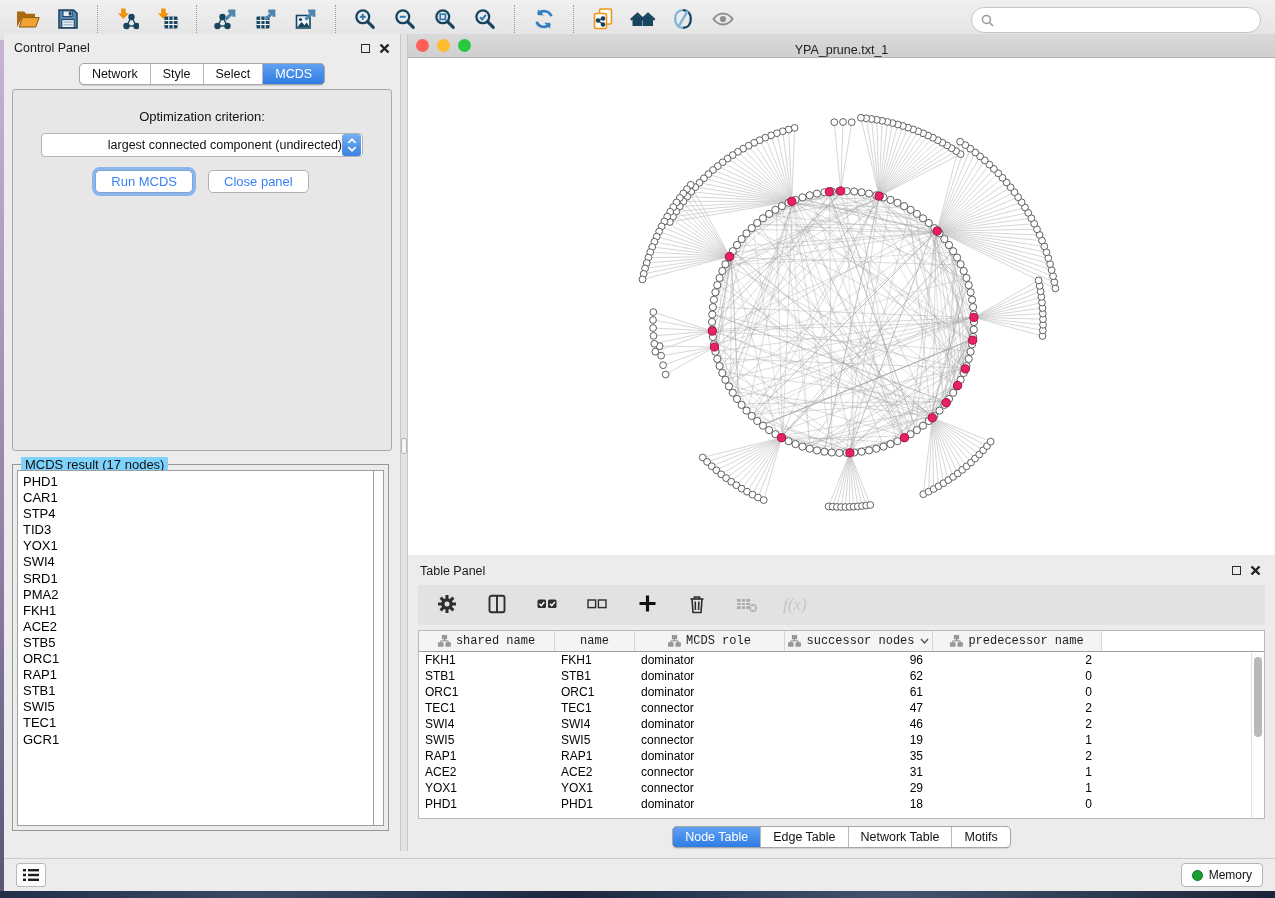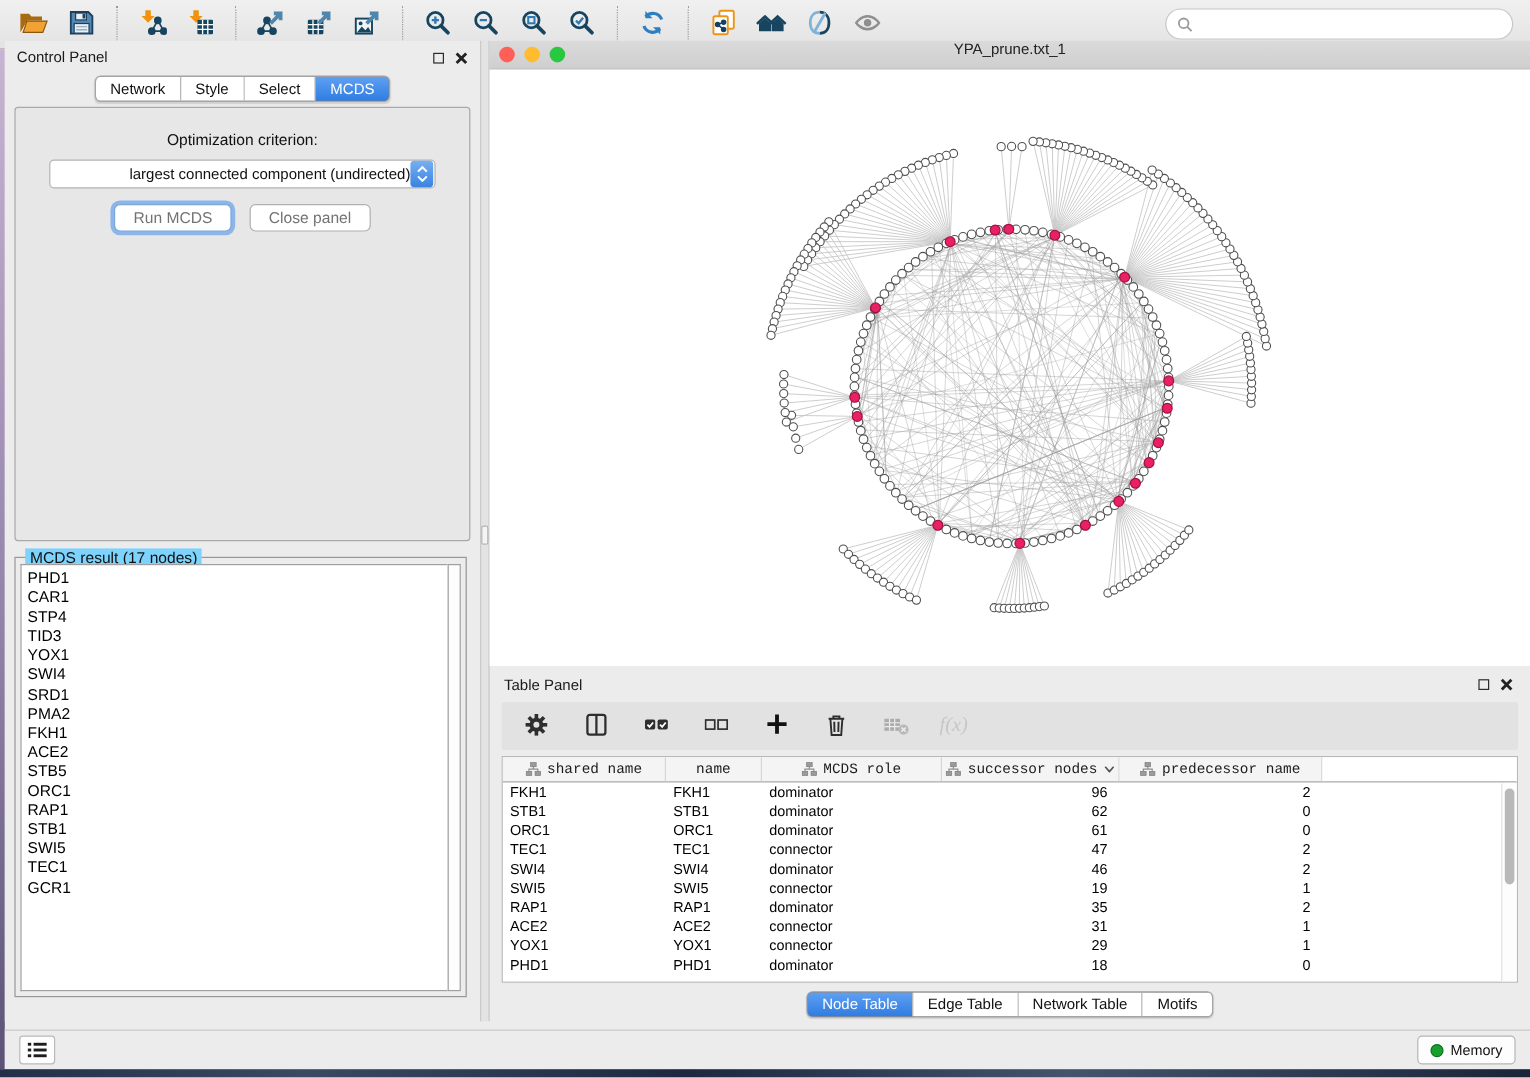--- a/index.html
+++ b/index.html
@@ -29,37 +29,37 @@
   .main { position:absolute; left:4px; top:34px; width:1271px; height:817px; display:flex; }
 
   
   .control-panel { width:396px; height:100%; background:#ececec; display:flex; flex-direction:column; }
   .cp-header { height:24px; display:flex; align-items:center; padding:4px 10px 0 10px;
     font-size:12.5px; color:#1a1a1a; }
   .win-icons { margin-left:auto; display:flex; align-items:center; gap:9px; }
   .float-ic { width:9px; height:9px; border:1.6px solid #2b2b2b; display:inline-block; }
   .x-ic { display:inline-block; }
   .seg { display:inline-flex; border:1px solid #a6a6a6; border-radius:5px; overflow:hidden;
-    background:#737373; box-shadow:0 1px 1px rgba(0,0,0,.12); }
+    background:#c2410c; box-shadow:0 1px 1px rgba(0,0,0,.12); }
   .seg button { border:none; background:#fff; font-size:12.5px; padding:3px 12px; cursor:pointer;
     border-right:1px solid #b9b9b9; color:#111; }
   .seg button:last-child { border-right:none; }
   .seg button.active { background:linear-gradient(#5fa0f2,#2f7ce2); color:#fff; }
   .cp-tabs-row { text-align:center; margin-top:5px; height:23px; }
   .cp-content { margin:3px 8px 0 8px; height:362px; background:#e7e7e7;
     border:1px solid #a9a9a9; border-radius:3px; }
   .opt-label { text-align:center; margin-top:19px; font-size:13px; color:#111; }
   .combo { width:322px; height:24px; margin:9px auto 0 auto; background:#fff;
     border:1px solid #b3b3b3; border-radius:4px; display:flex; align-items:center;
     font-size:12.5px; color:#111; padding-left:8px; cursor:default;text-align:right; }
   .combo .val { flex:1; white-space:nowrap; overflow:hidden; }
   .stepper { width:19px; height:22px; border-radius:3px; margin-right:1px;
     background:linear-gradient(#74b0f3,#3a83e0); display:flex; align-items:center; justify-content:center; }
   .btn-row { display:flex; justify-content:center; gap:15px; margin-top:13px; }
-  .mac-btn { height:23px; padding:0 15px; font-size:13px; color:#737373; background:#fff;
+  .mac-btn { height:23px; padding:0 15px; font-size:13px; color:#3b82f6; background:#fff;
     border:1px solid #b0b0b0; border-radius:5px; cursor:pointer; }
   .mac-btn.focus { box-shadow:0 0 0 3px rgba(110,165,235,.75); border-color:#7aa8d8; }
 
   .groupbox { flex:1; margin:13px 11px 20px 8px; border:1px solid #979797; position:relative; background:#ececec; }
   .legend { position:absolute; top:-8px; left:8px; background:#7dd3fc; padding:0 4px;
     font-size:13px; color:#111; }
   .mcds-list { position:absolute; left:4px; top:5px; right:15px; bottom:4px; background:#fff;
     border:1px solid #9f9f9f; border-right:none; font-size:13px; line-height:16.1px;
     padding:3px 0 0 5px; color:#000; overflow:hidden; }
   .mcds-scroll { position:absolute; top:5px; right:4px; bottom:4px; width:11px; background:#fdfdfd;
@@ -67,21 +67,21 @@
 
   
   .splitter { width:8px; background:#e3e3e3; border-left:1px solid #c9c9c9; border-right:1px solid #c9c9c9;
     position:relative; cursor:col-resize; }
   .splitter .knob { position:absolute; left:0; right:0; top:404px; height:16px; background:#f4f4f4;
     border:1px solid #b5b5b5; border-radius:2px; }
 
   
   .right-col { flex:1; display:flex; flex-direction:column; background:#ececec; }
   .net-titlebar { height:24px; background:linear-gradient(#dadada,#cfcfcf); border-bottom:1px solid #b5b5b5;
-    position:relative; display:flex; align-items:flex-start; justify-content:center; }
+    position:relative; display:flex; align-items:flex-end; justify-content:center; }
   .traffic { position:absolute; left:8px; top:0; bottom:0; display:flex; align-items:center; gap:8px; }
   .traffic i { width:13px; height:13px; border-radius:50%; display:inline-block; }
   .net-title { font-size:12.5px; color:#222; }
   .net-view { flex:1; background:#fff; position:relative; overflow:hidden; }
   .net-view svg { position:absolute; inset:0; }
 
   
   .table-panel { height:296px; background:#ececec; display:flex; flex-direction:column; }
   .tp-header { height:25px; display:flex; align-items:center; padding:6px 14px 0 12px; font-size:12.5px; color:#1a1a1a; }
   .tp-toolbar { height:40px; margin:5px 10px 0 10px; background:#e2e2e2; border-radius:2px;

